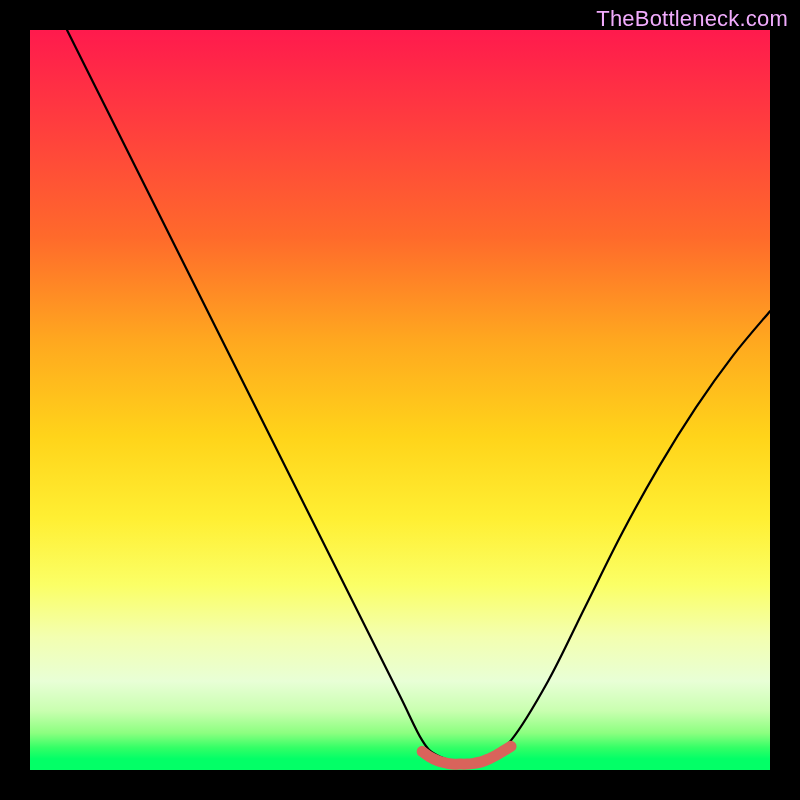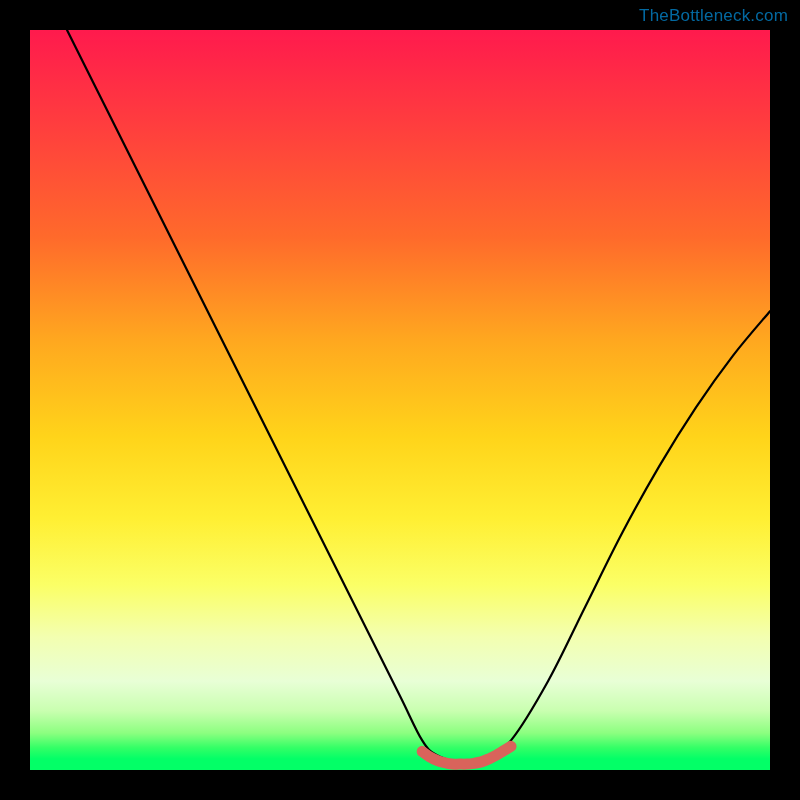--- a/index.html
+++ b/index.html
@@ -37,22 +37,22 @@
       #8cff80 95%,
       #33ff66 97%,
       #03ff67 98.5%,
       #03ff67 100%
     );
   }
   .watermark {
     position: absolute;
     top: 6px;
     right: 12px;
-    color: #0369a1;
-    font-size: 17px;
+    color: #f0abfc;
+    font-size: 22px;
     font-weight: 400;
     letter-spacing: 0.2px;
     user-select: none;
   }
   svg.curve {
     position: absolute;
     left: 0;
     top: 0;
     width: 740px;
     height: 740px;

